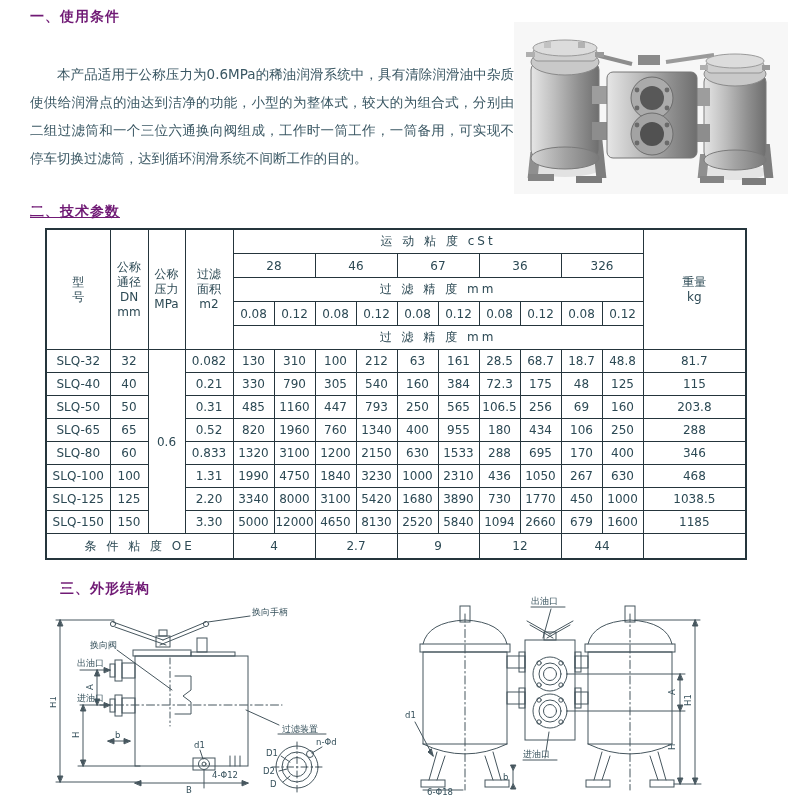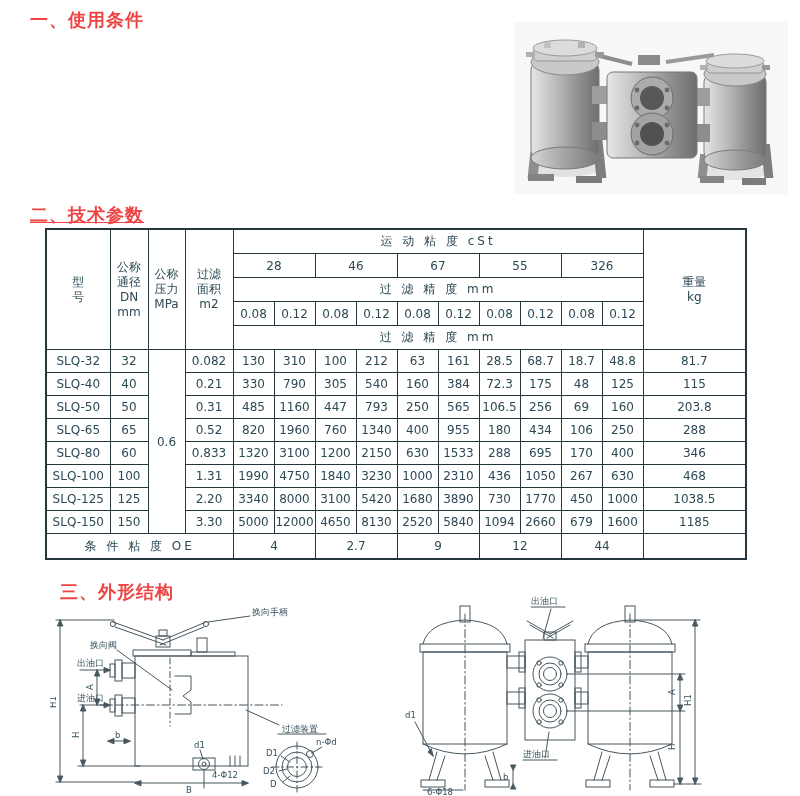--- a/index.html
+++ b/index.html
@@ -1,18 +1,18 @@
 <!DOCTYPE html>
 <html><head>
 <meta charset="utf-8">
 <style>
   html,body{margin:0;padding:0;background:#fff;}
   .page{position:relative;width:800px;height:796px;background:#ffffff;overflow:hidden;
         font-family:"DejaVu Sans","Liberation Sans",sans-serif;color:#3a5560;}
-  .sec-title{position:absolute;left:30px;font-size:18px;font-weight:bold;color:#ef4444;letter-spacing:1px;}
+  .sec-title{position:absolute;left:30px;font-size:14px;font-weight:bold;color:#701a75;letter-spacing:1px;}
   #sec1-title{top:8px;}
   #sec2-title{top:203px;text-decoration:underline;}
   #sec3-title{top:580px;margin-left:30px;}
   .intro{position:absolute;left:30px;top:60px;width:484px;font-size:13.5px;line-height:28px;
          color:#3a5763;text-indent:2em;text-align:justify;}
   .photo-box{position:absolute;left:514px;top:22px;width:274px;height:172px;background:#f7f7f7;}
   .table-wrap{position:absolute;left:45px;top:228px;}
   table.spec{border-collapse:collapse;table-layout:fixed;width:700px;font-size:12px;color:#2c4954;
              border:2px solid #25353c;}
   table.spec td{border:1px solid #25353c;text-align:center;vertical-align:middle;padding:0;height:22px;overflow:hidden;}
@@ -26,20 +26,21 @@
   #drawing-right{left:403px;top:594px;}
   svg text{font-family:"DejaVu Sans","Liberation Sans",sans-serif;fill:#35505b;font-size:9px;}
   svg .dimtxt{font-size:8.5px;}
 </style>
 </head>
 <body>
 
 <div class="page">
 
   <div id="sec1-title" class="sec-title">一、使用条件</div>
+  <div class="intro">本产品适用于公称压力为0.6MPa的稀油润滑系统中，具有清除润滑油中杂质使供给润滑点的油达到洁净的功能，小型的为整体式，较大的为组合式，分别由二组过滤筒和一个三位六通换向阀组成，工作时一筒工作，一筒备用，可实现不停车切换过滤筒，达到循环润滑系统不间断工作的目的。</div>
 
   <div class="photo-box">
     <svg width="274" height="172" viewBox="0 0 274 172">
       <defs>
         <linearGradient id="met" x1="0" y1="0" x2="1" y2="0">
           <stop offset="0" stop-color="#e6e6e6"></stop>
             <stop offset="0.35" stop-color="#bdbdbd"></stop>
           <stop offset="0.7" stop-color="#909090"></stop>
             <stop offset="1" stop-color="#6e6e6e"></stop>
         </linearGradient>
@@ -139,21 +140,21 @@
 面积
 m2</td>
           <td colspan="10" class="ls">运 动 粘 度 cSt</td>
           <td rowspan="5" class="vhead">重量
 kg</td>
         </tr>
         <tr class="hrow">
           <td colspan="2">28</td>
           <td colspan="2">46</td>
           <td colspan="2">67</td>
-          <td colspan="2">55</td>
+          <td colspan="2">36</td>
           <td colspan="2">326</td>
         </tr>
         <tr class="hrow">
           <td colspan="10" class="ls">过 滤 精 度 mm</td>
         </tr>
         <tr class="hrow">
           <td>0.08</td>
           <td>0.12</td>
           <td>0.08</td>
           <td>0.12</td>

